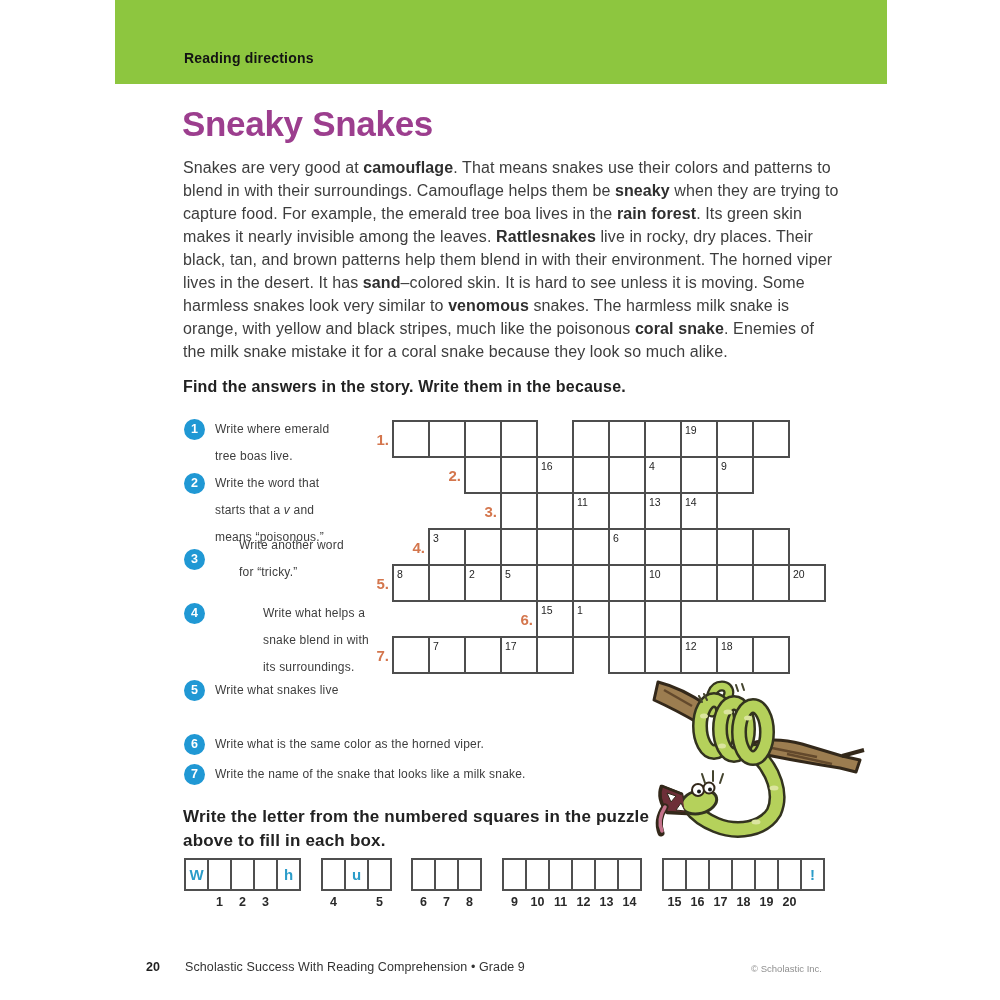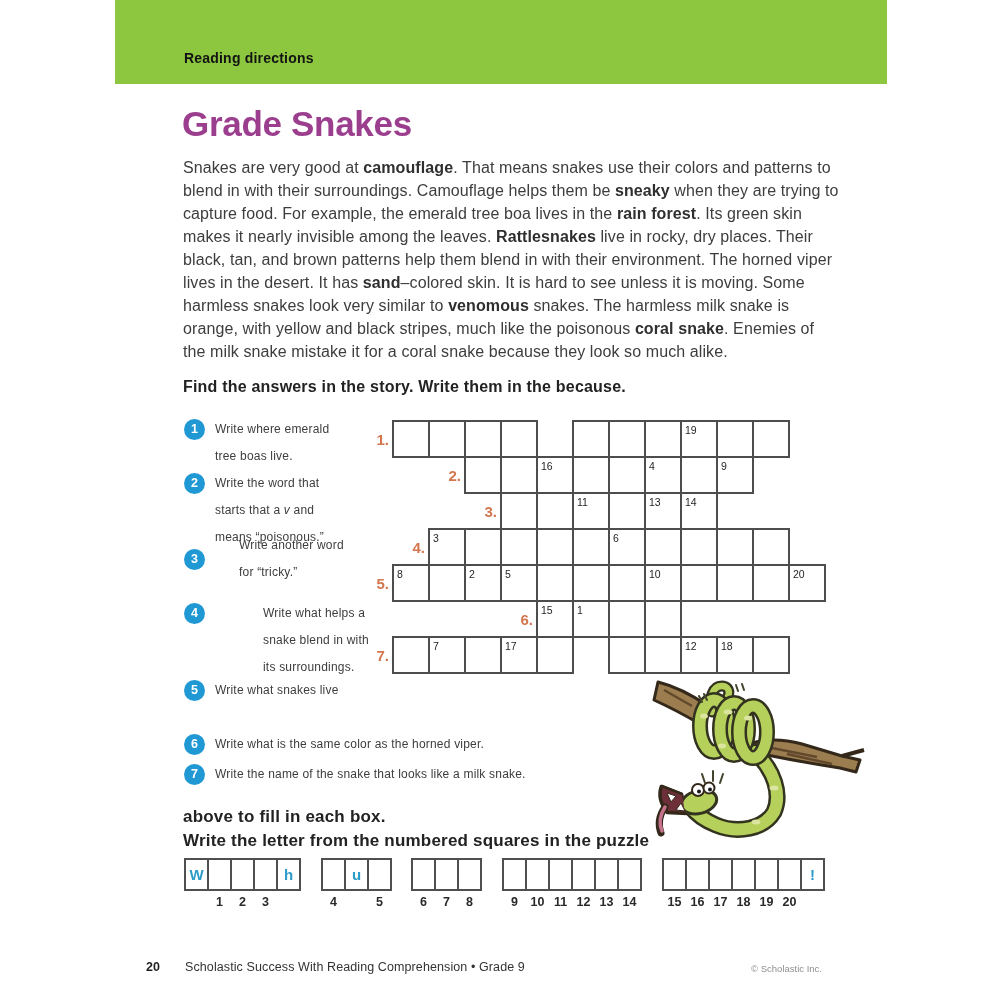--- a/index.html
+++ b/index.html
@@ -38,21 +38,21 @@
   #footer-page { left:146px; top:960px; font-size:12.5px; font-weight:700; color:#1f1f1f; }
   #footer-book { left:185px; top:960px; font-size:12.5px; color:#333333; letter-spacing:0.1px; }
   #footer-copy { left:650px; top:963px; width:172px; text-align:right; font-size:9.5px; color:#8f8f8f; }
 </style>
 </head>
 <body>
 
 <div id="band" class="abs"></div>
 <div id="band-label" class="abs">Reading directions</div>
 
-<h1 id="title" class="abs">Grade Snakes</h1>
+<h1 id="title" class="abs">Sneaky Snakes</h1>
 
 <div id="paragraph" class="abs"><span>Snakes are very good at </span><b>camouflage</b><span>. That means snakes use their colors and patterns to blend in with their surroundings. Camouflage helps them be </span><b>sneaky</b><span> when they are trying to capture food. For example, the emerald tree boa lives in the </span><b>rain forest</b><span>. Its green skin makes it nearly invisible among the leaves. </span><b>Rattlesnakes</b><span> live in rocky, dry places. Their black, tan, and brown patterns help them blend in with their environment. The horned viper lives in the desert. It has </span><b>sand</b><span>–colored skin. It is hard to see unless it is moving. Some harmless snakes look very similar to </span><b>venomous</b><span> snakes. The harmless milk snake is orange, with yellow and black stripes, much like the poisonous </span><b>coral snake</b><span>. Enemies of the milk snake mistake it for a coral snake because they look so much alike.</span></div>
 
 <div id="find-heading" class="abs">Find the answers in the story. Write them in the because.</div>
 
 <div id="questions">
     <div class="q-circle" style="left: 184px; top: 419px;">1</div>
     <div class="q-text" style="left: 215px; top: 416px;"><span>Write where emerald</span><br><span>tree boas live.</span></div>
     <div class="q-circle" style="left: 184px; top: 473px;">2</div>
     <div class="q-text" style="left: 215px; top: 470px;"><span>Write the word that</span><br><span>starts that a </span><i>v</i><span> and</span><br><span>means “poisonous.”</span></div>
@@ -205,22 +205,22 @@
   <g stroke="#44442e" stroke-width="2" stroke-linecap="round">
     <path d="M 50,114 L 53,123"></path>
     <path d="M 61,111 L 61,121"></path>
     <path d="M 71,114 L 68,123"></path>
     <path d="M 47,36 L 50,42 M 52,34 L 55,40"></path>
     <path d="M 84,25 L 86,31 M 90,24 L 92,30"></path>
   </g>
 </svg>
 
 <div id="letter-heading" class="abs">
+  <div>Write the letter from the numbered squares in the puzzle</div>
   <div>above to fill in each box.</div>
-  <div>Write the letter from the numbered squares in the puzzle</div>
 </div>
 
 <div id="answers" class="abs">
     <div class="a-box" style="left: 184px;">W</div>
     <div class="a-box" style="left: 207px;"></div>
     <div class="a-num" style="left: 207px;">1</div>
     <div class="a-box" style="left: 230px;"></div>
     <div class="a-num" style="left: 230px;">2</div>
     <div class="a-box" style="left: 253px;"></div>
     <div class="a-num" style="left: 253px;">3</div>

